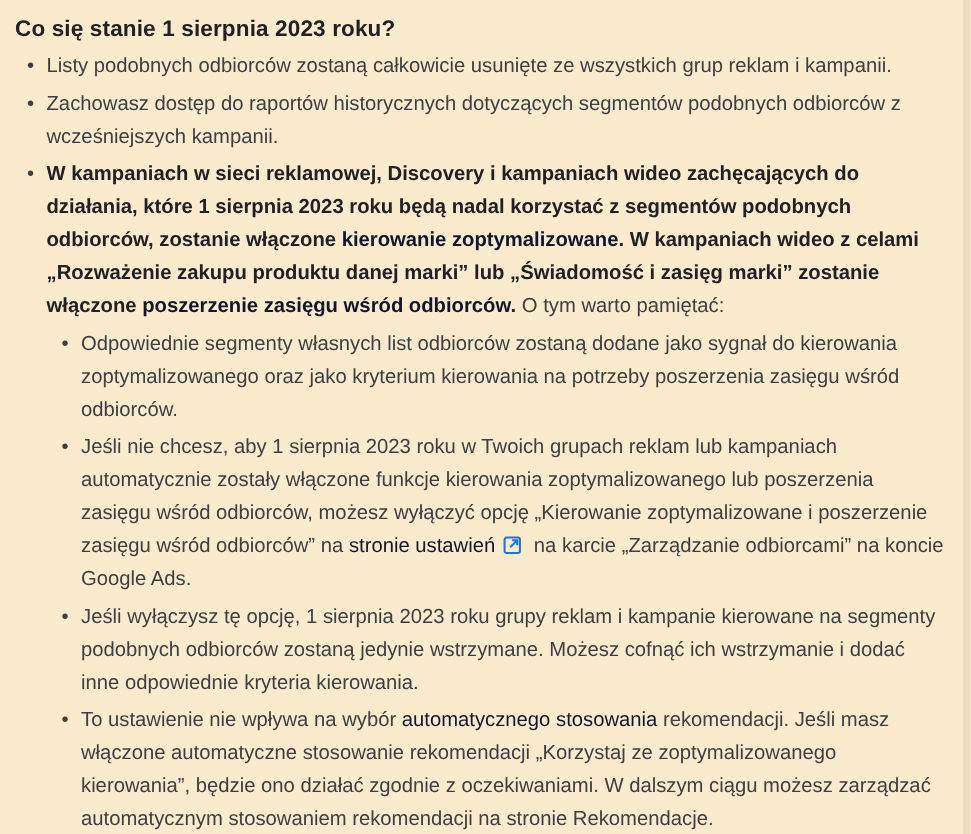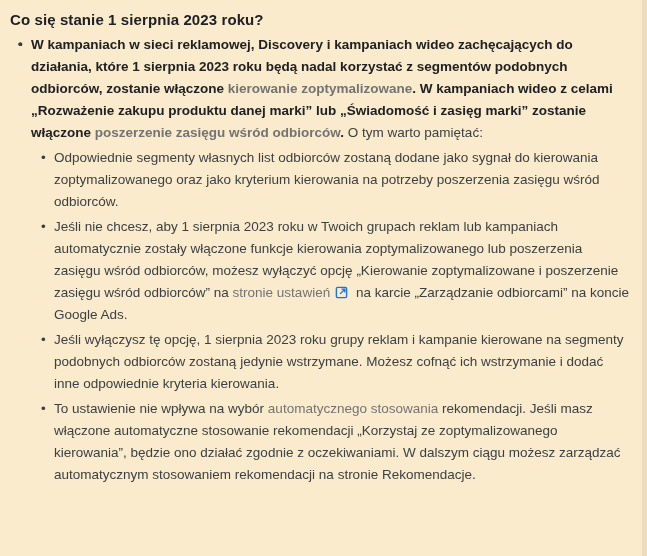--- a/index.html
+++ b/index.html
@@ -26,39 +26,39 @@
     position: relative;
     padding-left: 13px;
     font-size: 13.5px;
     line-height: 22px;
     margin-bottom: 3px;
   }
   ul.l1 > li { margin-left: 8px; }
   ul.l2 { margin-top: 3px; margin-left: 10px; }
   .marker { position: absolute; left: 0; top: 0; color: #3c4043; }
   .b { font-weight: 700; color: #202124; }
-  a.lnk { color: #737373; text-decoration: none; cursor: pointer; }
+  a.lnk { color: #0f172a; text-decoration: none; cursor: pointer; }
   a.lnk.b { font-weight: 700; }
   .ext { display: inline-block; margin: 0 4px 0 5px; }
   .ext svg { width: 13px; height: 13px; vertical-align: -2px; }
   .edge-shade {
     position: absolute;
     top: 0; right: 0; bottom: 0;
     width: 5px;
     background: rgba(92, 70, 20, 0.08);
   }
 </style>
 </head>
 <body>
 
 <div class="page">
   <h2>Co się stanie 1 sierpnia 2023 roku?</h2>
   <ul class="l1" id="bullet-list">
-      <li><span class="marker">•</span></li>
-      <li><span class="marker">•</span></li>
+      <li><span class="marker">•</span><span><span>Listy podobnych odbiorców zostaną całkowicie usunięte ze wszystkich grup reklam i kampanii.</span></span></li>
+      <li><span class="marker">•</span><span><span>Zachowasz dostęp do raportów historycznych dotyczących segmentów podobnych odbiorców z wcześniejszych kampanii.</span></span></li>
       <li><span class="marker">•</span><span><span class="b">W kampaniach w sieci reklamowej, Discovery i kampaniach wideo zachęcających do działania, które 1 sierpnia 2023 roku będą nadal korzystać z segmentów podobnych odbiorców, zostanie włączone </span><a href="#" class="lnk b">kierowanie zoptymalizowane</a><span class="b">. W kampaniach wideo z celami „Rozważenie zakupu produktu danej marki” lub „Świadomość i zasięg marki” zostanie włączone </span><a href="#" class="lnk b">poszerzenie zasięgu wśród odbiorców</a><span class="b">. </span><span>O tym warto pamiętać:</span></span><ul class="l2">
           <li><span class="marker">•</span><span><span>Odpowiednie segmenty własnych list odbiorców zostaną dodane jako sygnał do kierowania zoptymalizowanego oraz jako kryterium kierowania na potrzeby poszerzenia zasięgu wśród odbiorców.</span></span></li>
           <li><span class="marker">•</span><span><span>Jeśli nie chcesz, aby 1 sierpnia 2023 roku w Twoich grupach reklam lub kampaniach automatycznie zostały włączone funkcje kierowania zoptymalizowanego lub poszerzenia zasięgu wśród odbiorców, możesz wyłączyć opcję „Kierowanie zoptymalizowane i poszerzenie zasięgu wśród odbiorców” na </span><a href="#" class="lnk">stronie ustawień<span class="ext"><svg viewBox="0 0 16 16" aria-hidden="true">
                     <rect x="1.7" y="1.7" width="12.6" height="12.6" rx="1.6" fill="none" stroke="#1a73e8" stroke-width="1.7"></rect>
                     <path d="M6.3 9.7 L11.8 4.2 M7.9 3.9 H12.1 V8.1" fill="none" stroke="#1a73e8" stroke-width="1.7"></path>
                   </svg></span></a><span> na karcie „Zarządzanie odbiorcami” na koncie Google Ads.</span></span></li>
           <li><span class="marker">•</span><span><span>Jeśli wyłączysz tę opcję, 1 sierpnia 2023 roku grupy reklam i kampanie kierowane na segmenty podobnych odbiorców zostaną jedynie wstrzymane. Możesz cofnąć ich wstrzymanie i dodać inne odpowiednie kryteria kierowania.</span></span></li>
           <li><span class="marker">•</span><span><span>To ustawienie nie wpływa na wybór </span><a href="#" class="lnk">automatycznego stosowania</a><span> rekomendacji. Jeśli masz włączone automatyczne stosowanie rekomendacji „Korzystaj ze zoptymalizowanego kierowania”, będzie ono działać zgodnie z oczekiwaniami. W dalszym ciągu możesz zarządzać automatycznym stosowaniem rekomendacji na stronie Rekomendacje.</span></span></li>
         </ul></li>
     </ul>

